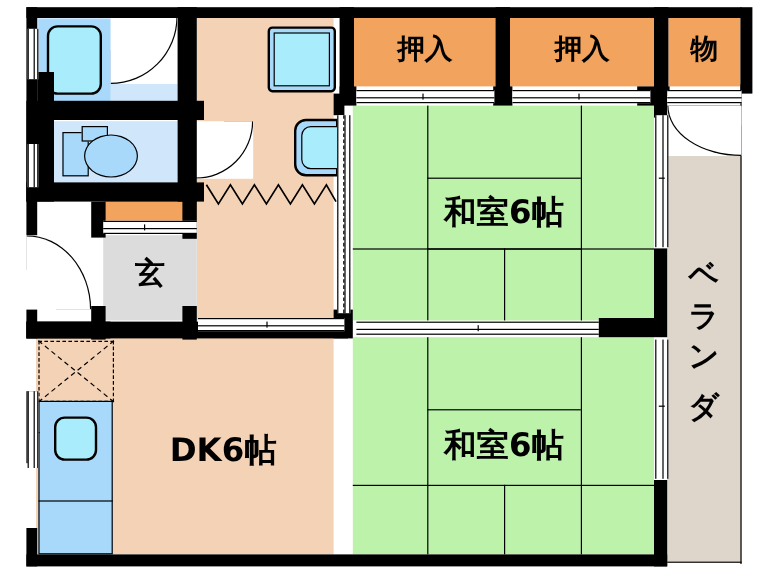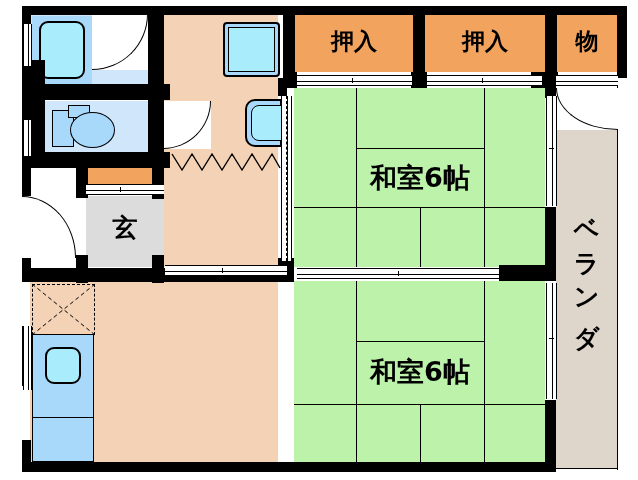--- a/index.html
+++ b/index.html
@@ -270,18 +270,19 @@
   <div class="label label-closet" style="left:294px; top:30px; width:120px;">押入</div>
 
   <div class="label label-closet" style="left:425px; top:30px; width:120px;">押入</div>
 
   <div class="label label-small" style="left:557px; top:30px; width:60px;">物</div>
 
   <div class="label label-room" style="left:356px; top:164px; width:128px;">和室6帖</div>
 
   <div class="label label-room" style="left:356px; top:358px; width:128px;">和室6帖</div>
 
+  <div class="label label-room" style="left:94px; top:362px; width:184px;">DK6帖</div>
 
   <div class="label label-genkan" style="left:86px; top:215px; width:78px;">玄</div>
 
   <div class="label-vert" style="left:574px; top:200px;">ベランダ</div>
 
 </div>
 
 </body></html>

